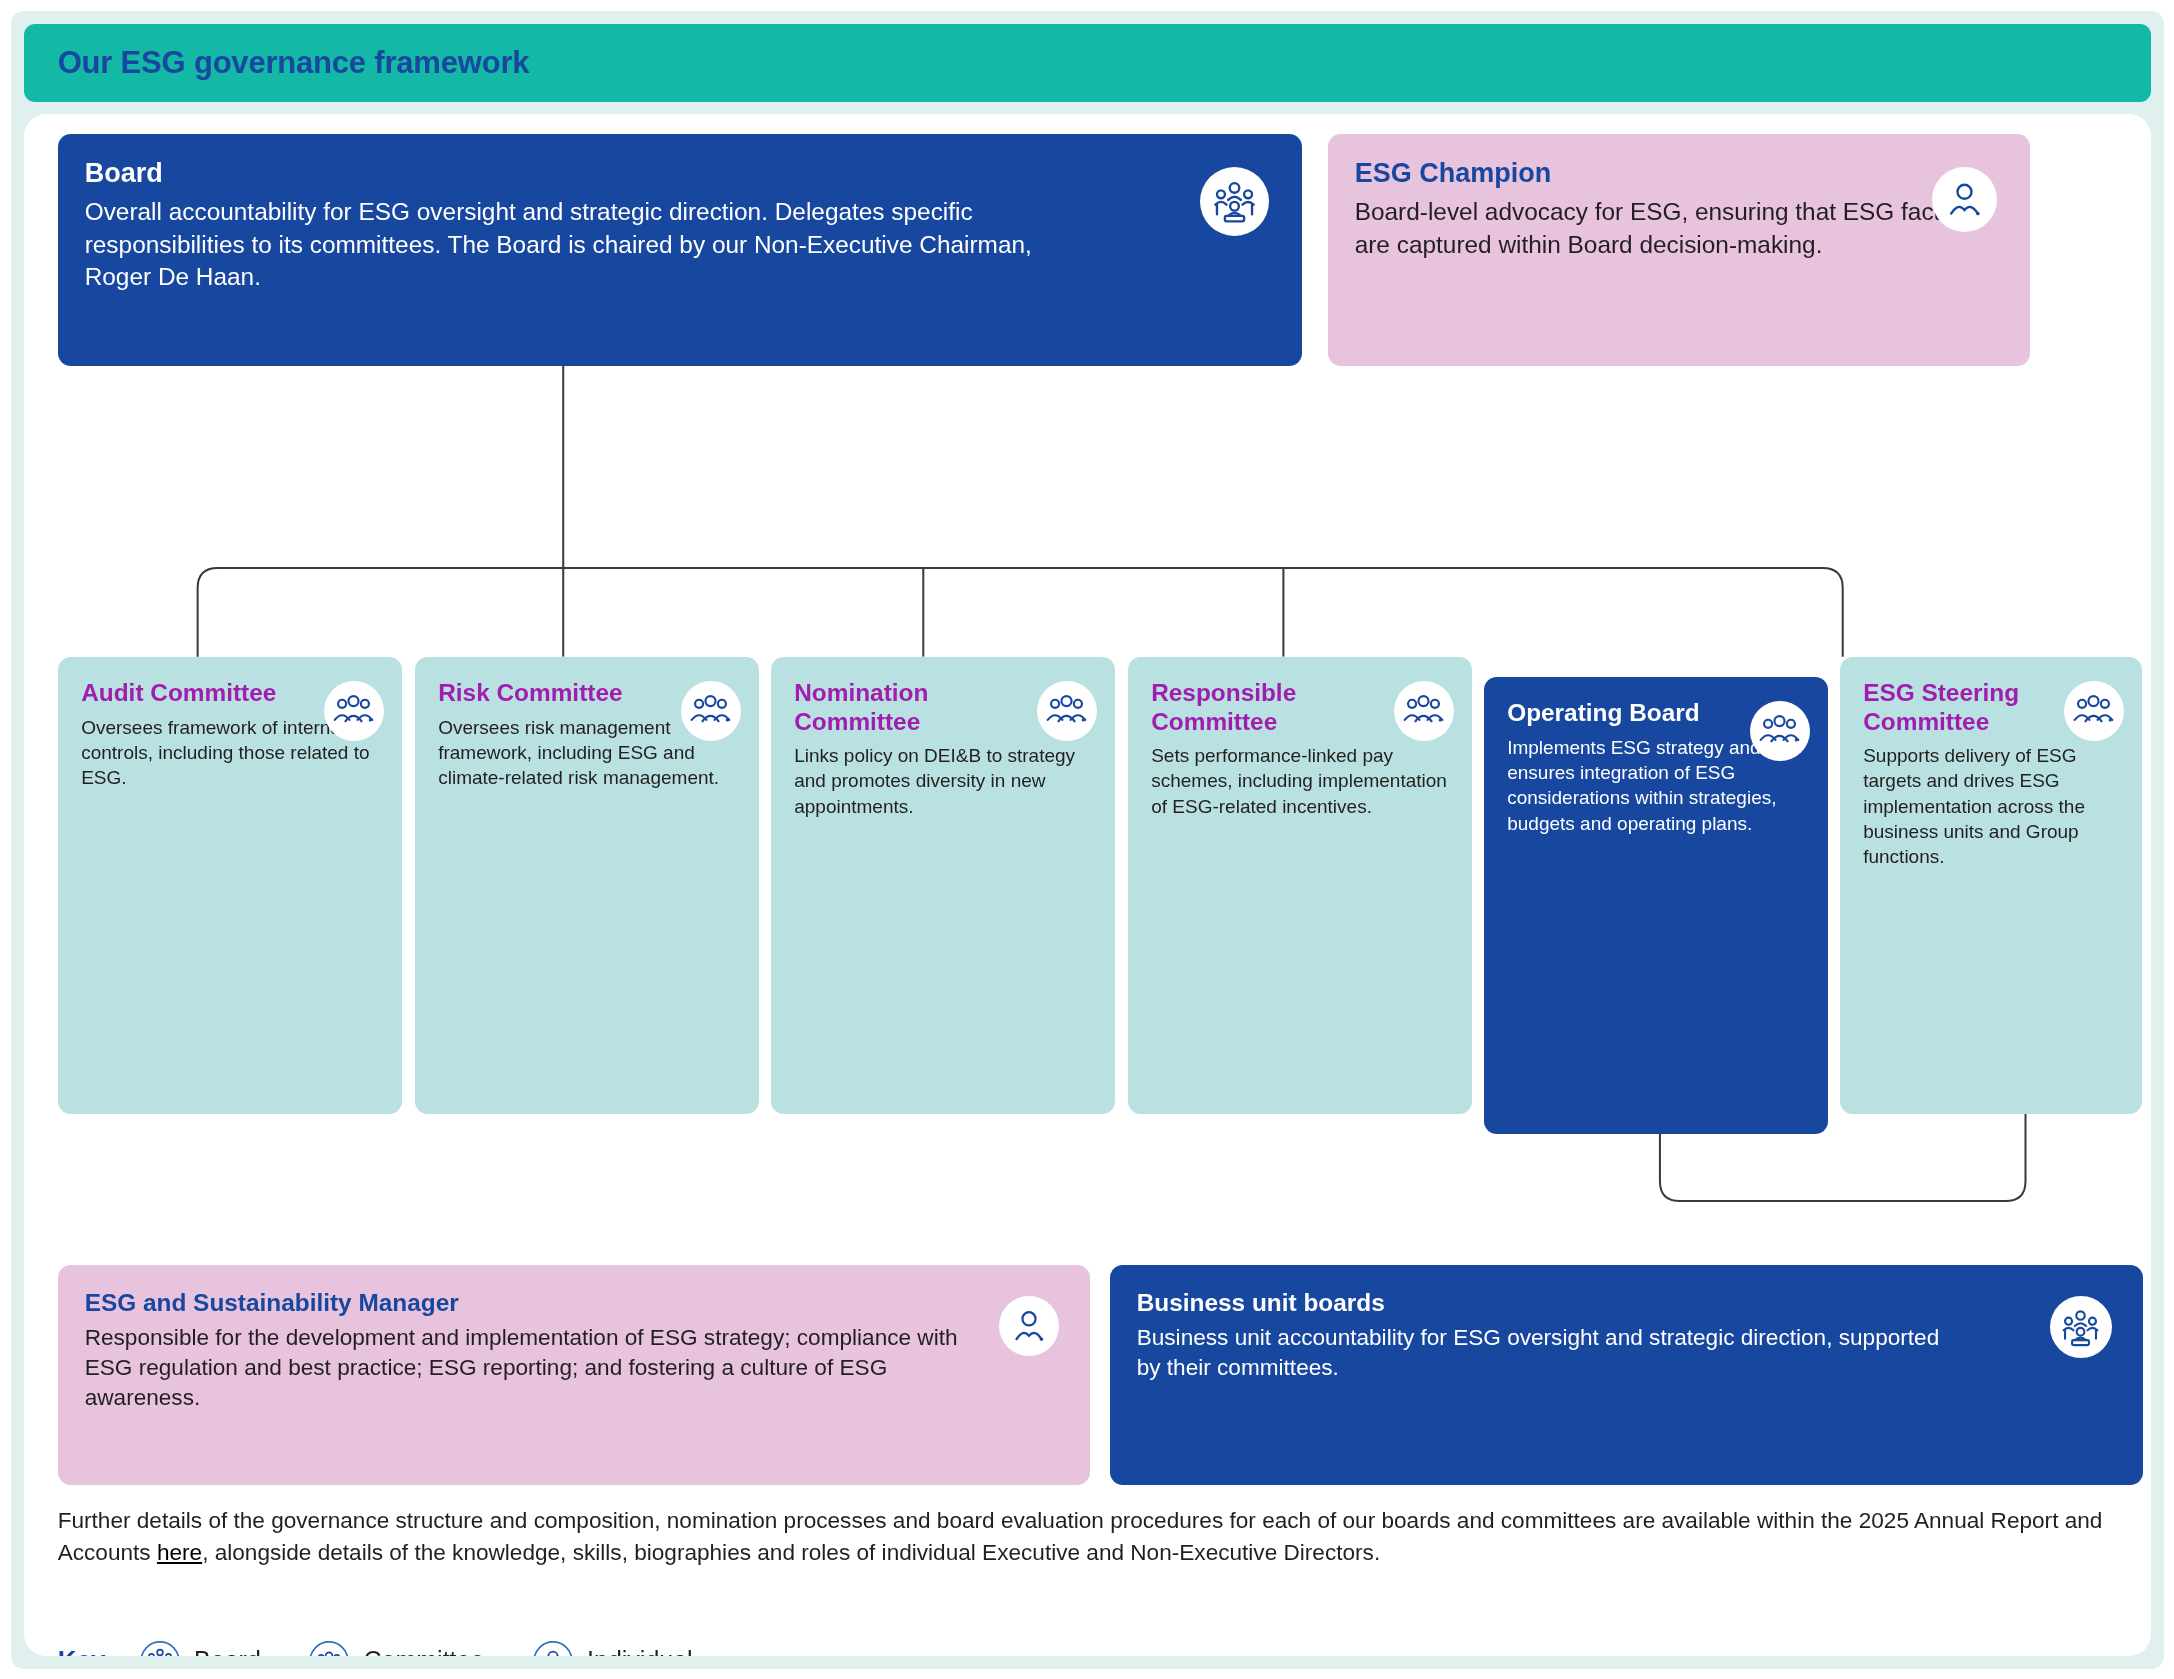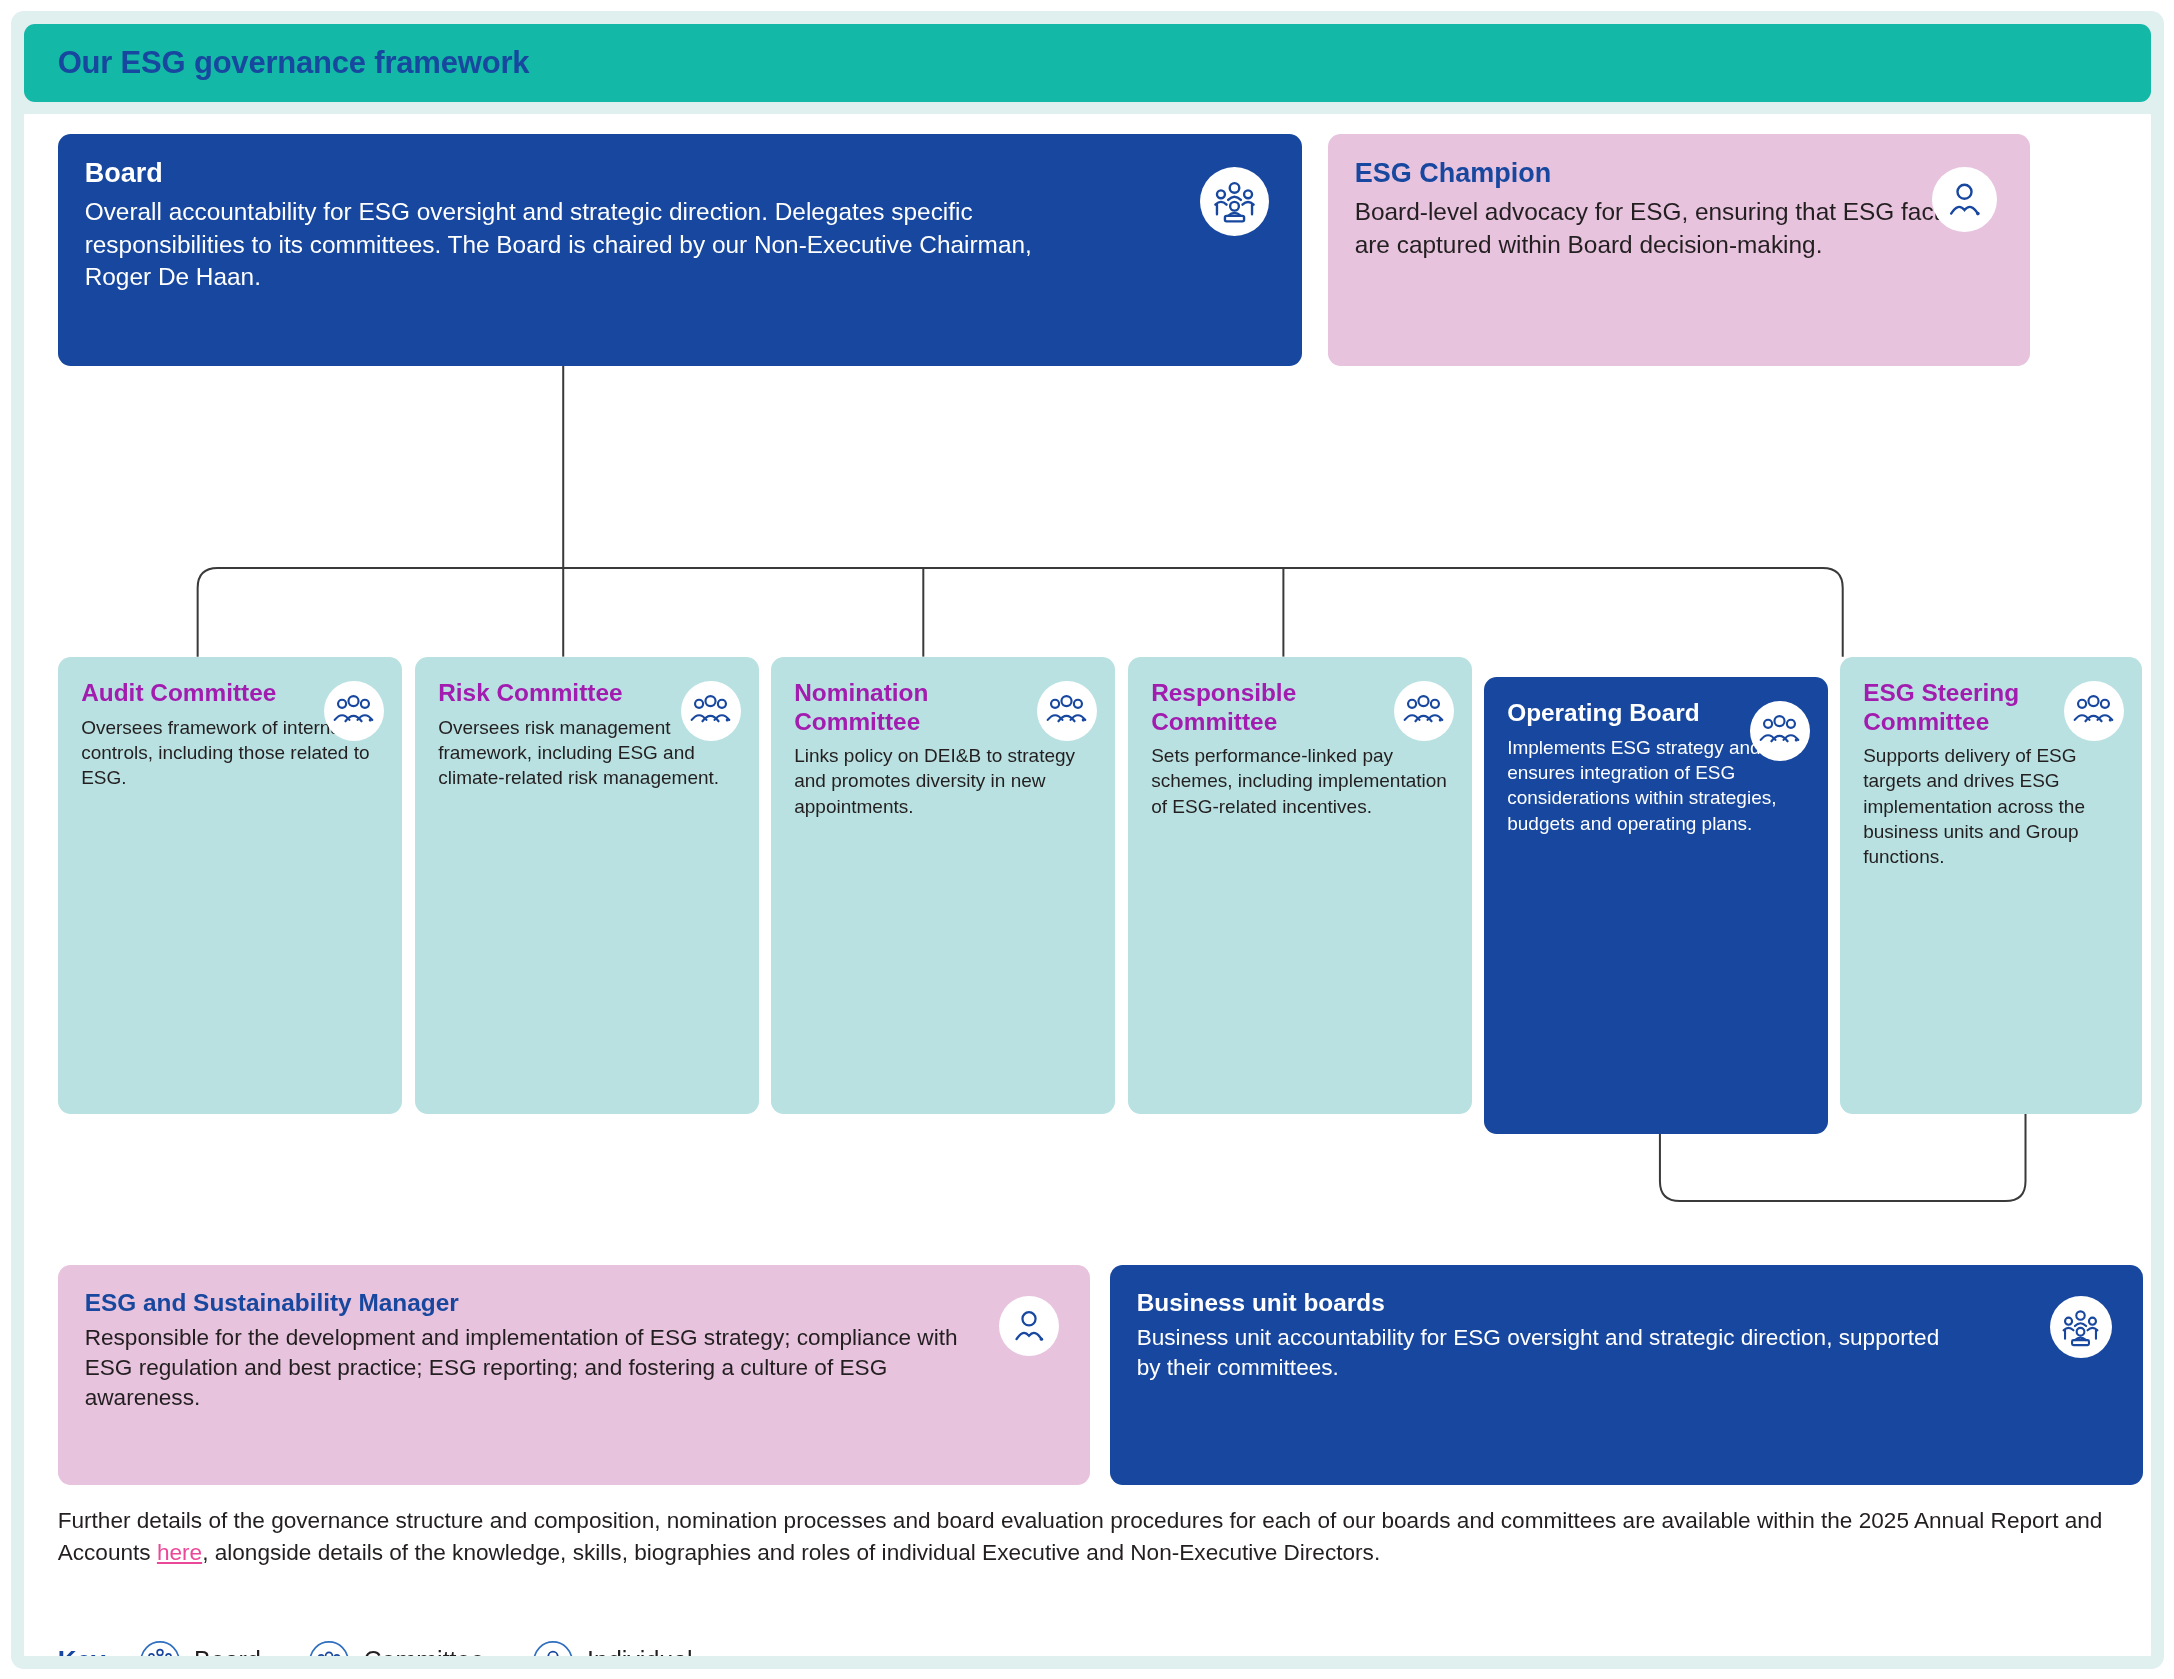--- a/index.html
+++ b/index.html
@@ -43,21 +43,21 @@
     font-size: 31px;
     font-weight: bold;
     letter-spacing: -0.2px;
   }
 
   
   .content-card {
     position: relative;
     margin-top: 12.7px;
     background: #ffffff;
-    border-radius: 1px;
+    border-radius: 22px;
     height: 1542px;
     padding: 32px 34px 18px 34px;
     overflow: hidden;
   }
 
   
   .connectors {
     position: absolute;
     left: 0; top: 0;
     width: 100%;
@@ -160,21 +160,21 @@
   
   #footnote {
     position: absolute;
     left: 34px; top: 1391px;
     width: 2081px;
     font-size: 22.6px;
     line-height: 1.42;
     color: #231f20;
     z-index: 2;
   }
-  #footnote .lnk { text-decoration: underline; color: #ec4899; cursor: pointer; }
+  #footnote .lnk { text-decoration: underline; color: #000000; cursor: pointer; }
 
   
   #key-row {
     position: absolute;
     left: 34px; top: 1525px;
     display: flex;
     align-items: center;
     gap: 0;
     z-index: 2;
   }

